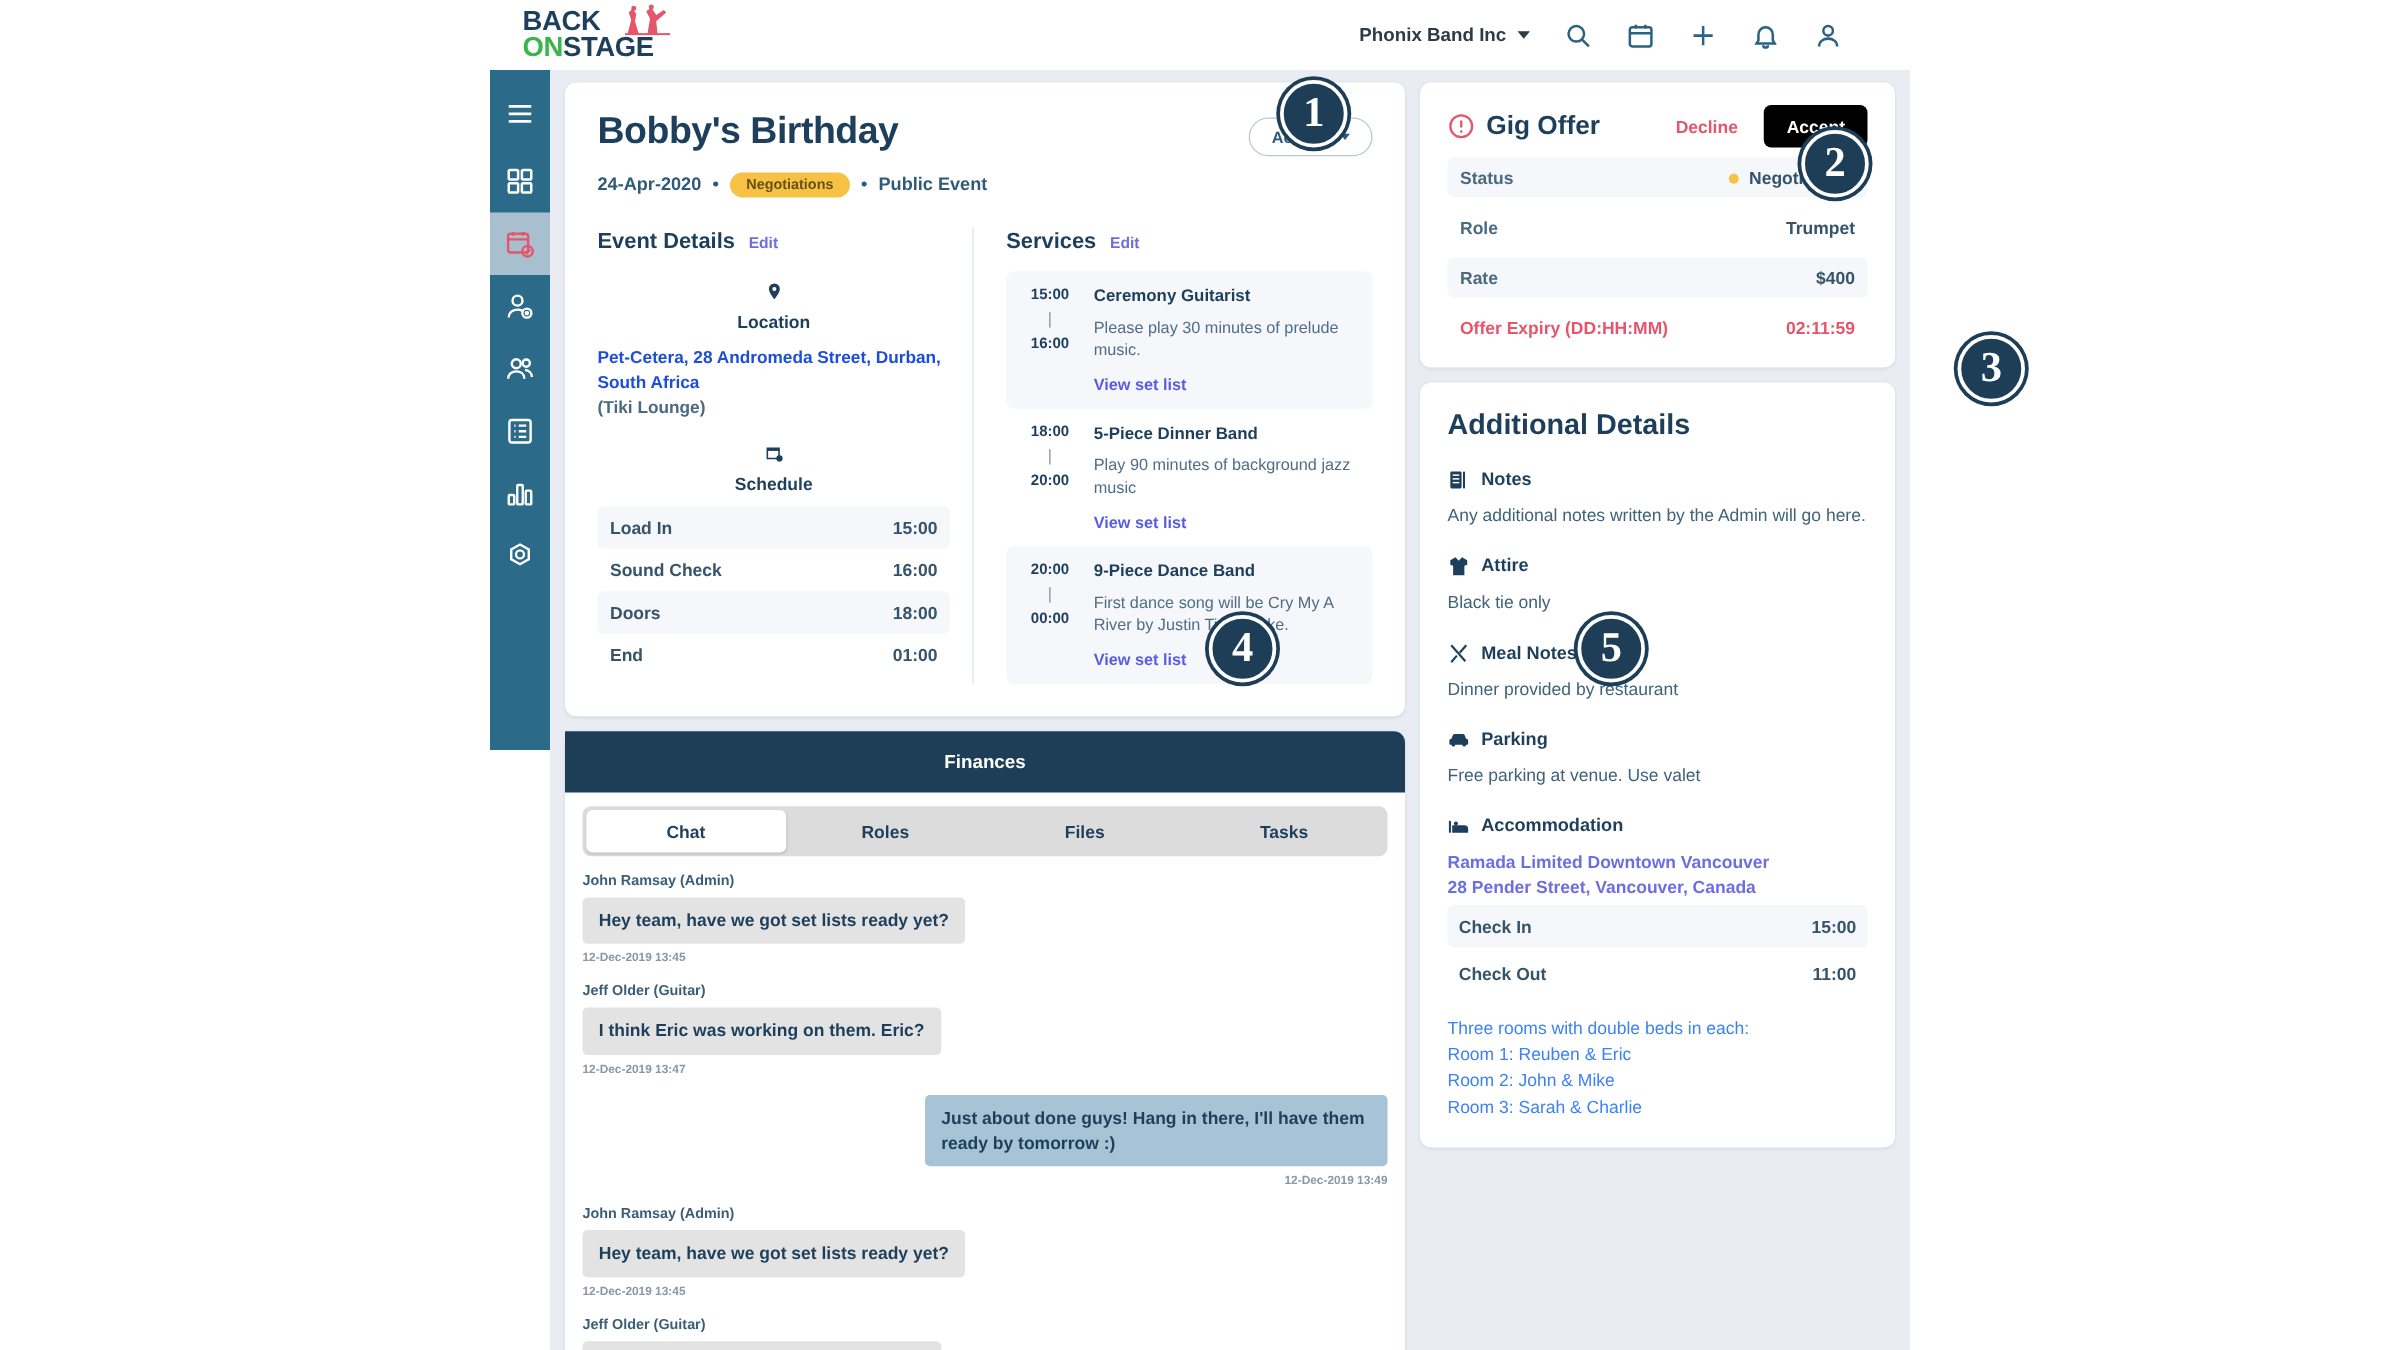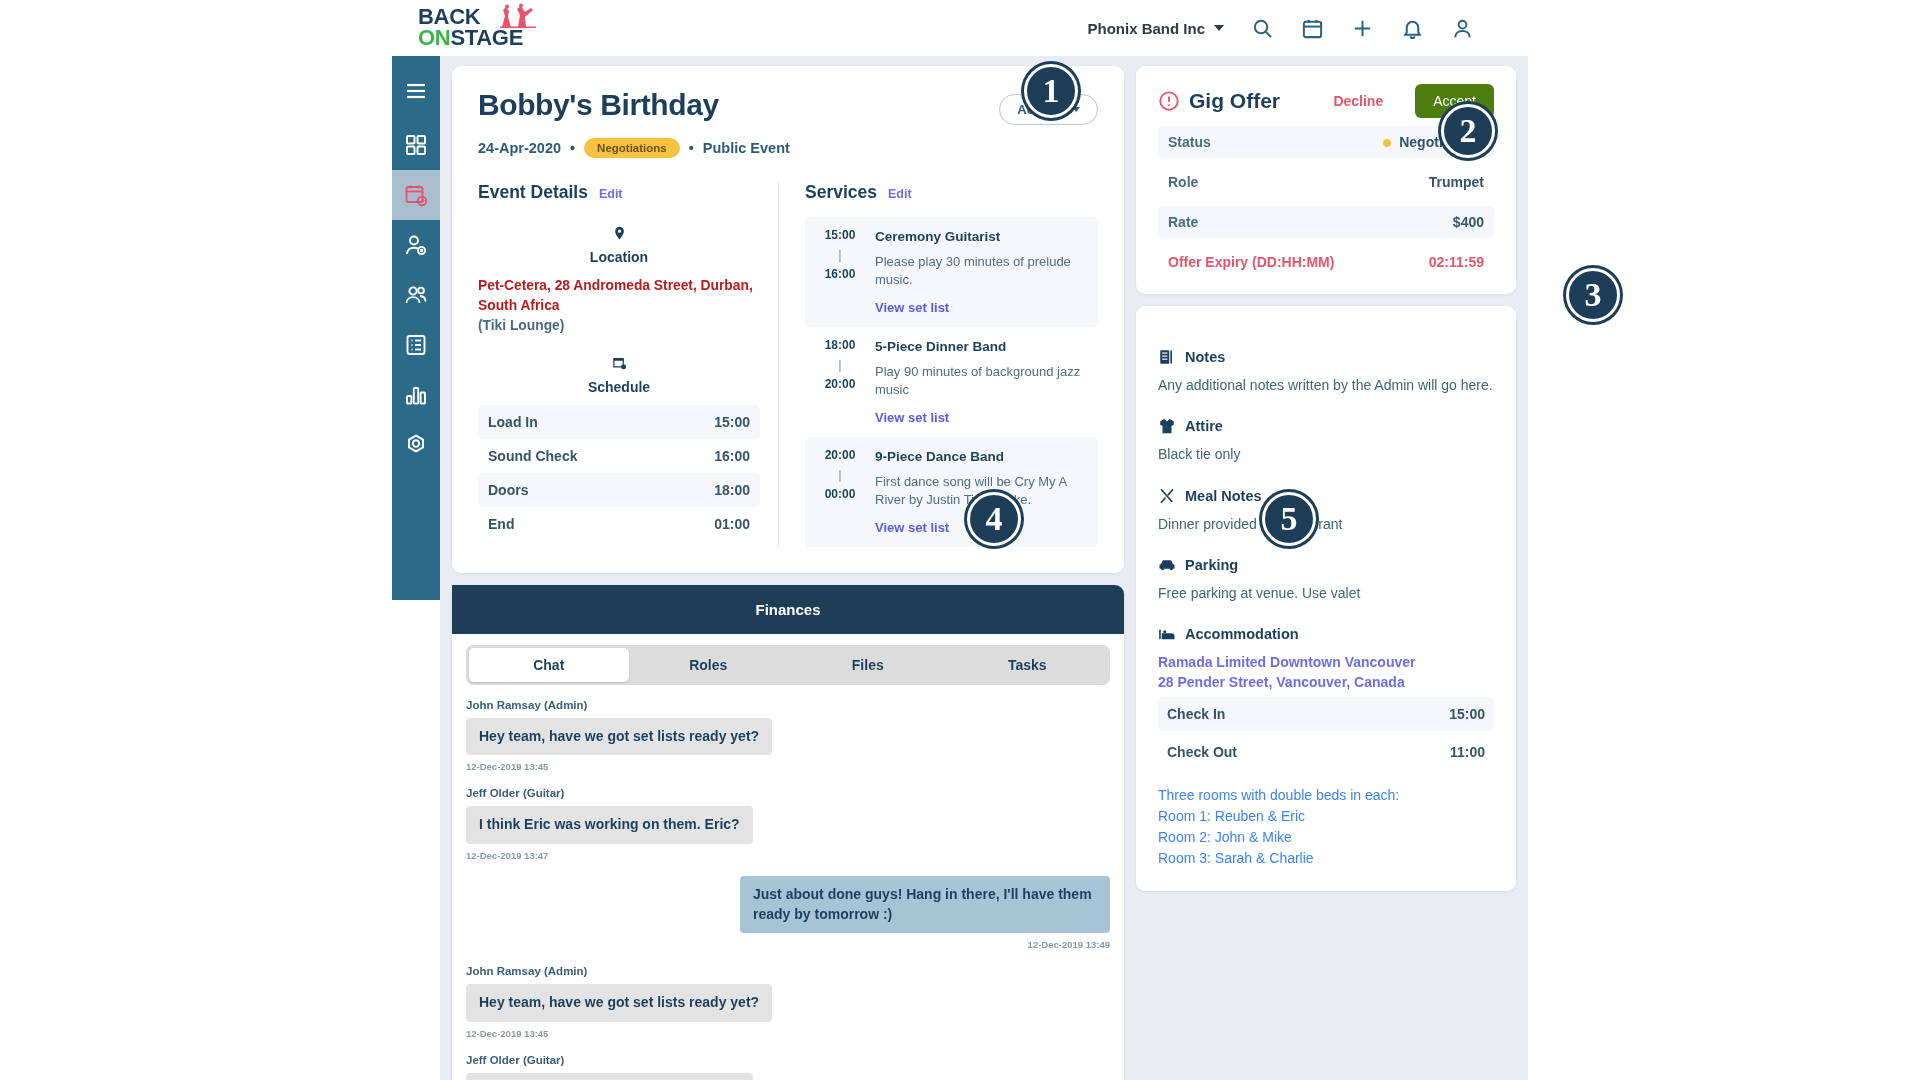--- a/index.html
+++ b/index.html
@@ -70,21 +70,21 @@
   .divider { width: 1px; background: #dde3ea; align-self: stretch; margin: 0 26px 0 0; }
   .ev-right { flex: 1; min-width: 0; }
 
   .sec-head { display: flex; align-items: baseline; gap: 11px; }
   .sec-title { font-size: 17.5px; font-weight: 800; color: #1d3f5c; }
   .edit-link { font-size: 12.5px; color: #6d6ee0; font-weight: 600; cursor: pointer; }
 
   .sub-head { display: flex; align-items: center; gap: 8px; margin-top: 22px;
               font-size: 14px; font-weight: 800; color: #1d3f5c; flex-direction: column; }
   .sub-head svg { width: 15px; height: 16px; color: #1d3f5c; }
-  .addr { margin-top: 11px; font-size: 13.8px; line-height: 1.42; color: #b91c1c; font-weight: 600; cursor: pointer; }
+  .addr { margin-top: 11px; font-size: 13.8px; line-height: 1.42; color: #1d4ed8; font-weight: 600; cursor: pointer; }
   .venue { margin-top: 3px; font-size: 13.8px; color: #4a6a80; font-weight: 600; }
 
   .sched { margin-top: 10px; }
   .srow { display: flex; justify-content: space-between; padding: 9px 10px; font-size: 14px;
           color: #35546b; font-weight: 600; border-radius: 5px; }
   .srow:nth-child(odd) { background: #f5f7fb; }
 
   
   .svc { border-radius: 6px; padding: 12px 14px; display: flex; gap: 14px; }
   .svc.alt { background: #f5f7fb; }
@@ -118,22 +118,22 @@
   .ts { font-size: 9.5px; color: #8a98a5; margin-top: 6px; font-weight: 600; }
   .msg.me { text-align: right; }
   .msg.me .bub { background: #a6c4d6; text-align: left; max-width: 370px; }
 
   
   .gig { padding: 18px 22px 16px 22px; }
   .gig-head { display: flex; align-items: center; gap: 9px; }
   .excl { width: 22px; height: 22px; color: #e4566b; flex: 0 0 22px; }
   .gig-title { font-size: 21px; font-weight: 800; color: #1d3f5c; }
   .decline { margin-left: auto; color: #e4566b; font-size: 14px; font-weight: 700; cursor: pointer; }
-  .accept { background: #4d7c0f; color: #fff; font-size: 14px; font-weight: 400;
-            padding: 9px 18px; border-radius: 6px; margin-left: 23px; cursor: pointer; border: none; }
+  .accept { background: #000000; color: #fff; font-size: 14px; font-weight: 700;
+            padding: 9px 18px; border-radius: 6px; margin-left: 12px; cursor: pointer; border: none; }
   .grow { margin-top: 8px; display: flex; justify-content: space-between; align-items: center;
           padding: 8px 10px; border-radius: 5px; font-size: 14px; font-weight: 600; }
   .grow:nth-of-type(even) { background: #f5f7fb; }
   .gk { color: #4a6a80; } .gv { color: #35546b; font-weight: 600; }
   .grow.exp .gk, .grow.exp .gv { color: #e4566b; }
   .status-dot { width: 8px; height: 8px; border-radius: 50%; background: #f7c144; display: inline-block; margin-right: 8px; }
 
   
   .add { padding: 20px 22px 22px 22px; position: relative; }
   .add-title { font-size: 23px; font-weight: 800; color: #1d3f5c; }
@@ -462,20 +462,21 @@
               <span class="gk">Rate</span>
               <span class="gv">$400</span>
             </div>
             <div class="grow exp">
               <span class="gk">Offer Expiry (DD:HH:MM)</span>
               <span class="gv">02:11:59</span>
             </div>
           </div>
 
           <div class="card add">
+            <div class="add-title">Additional Details</div>
 
             <div class="ablock">
               <div class="ahead">
                 <svg viewBox="0 0 24 24" fill="currentColor">
                     <rect x="3" y="3" width="12" height="18" rx="1.5"></rect>
                     <rect x="16.5" y="3" width="2.2" height="18" rx="1"></rect>
                     <rect x="5.5" y="6" width="7" height="1.6" fill="#fff"></rect>
                     <rect x="5.5" y="10" width="7" height="1.6" fill="#fff"></rect>
                     <rect x="5.5" y="14" width="7" height="1.6" fill="#fff"></rect>
                   </svg>

